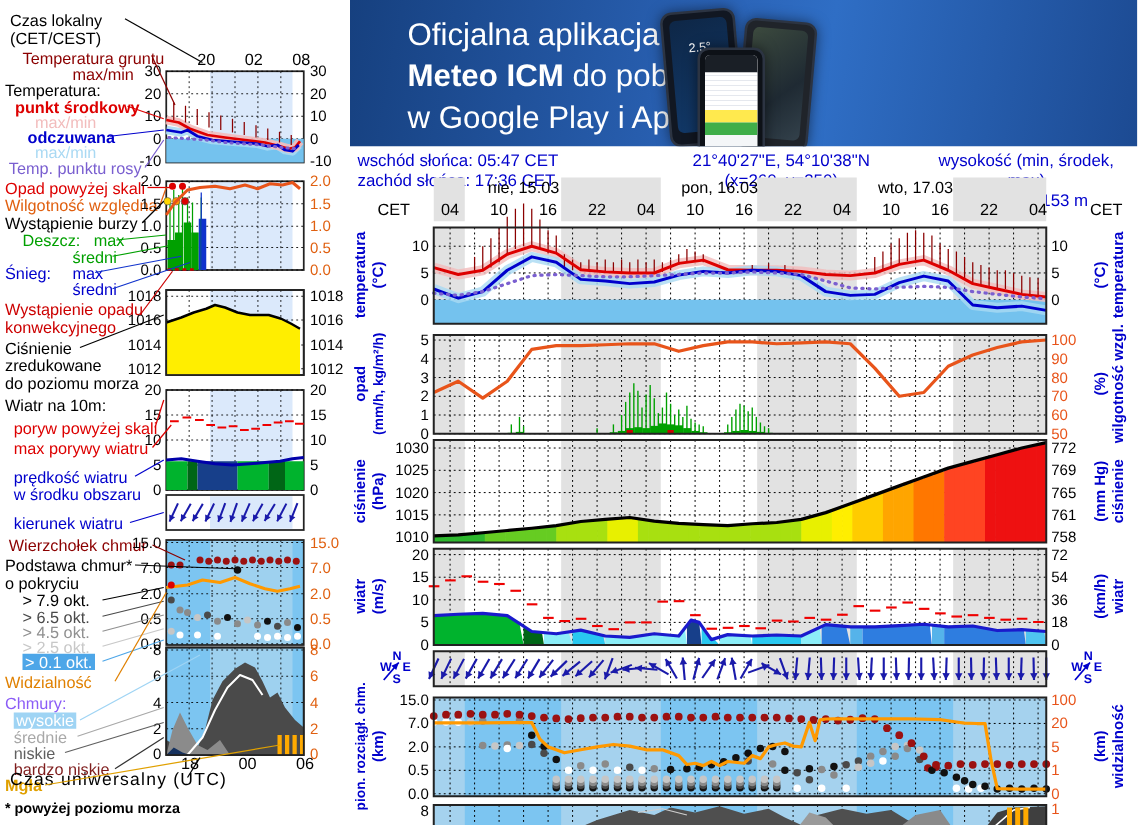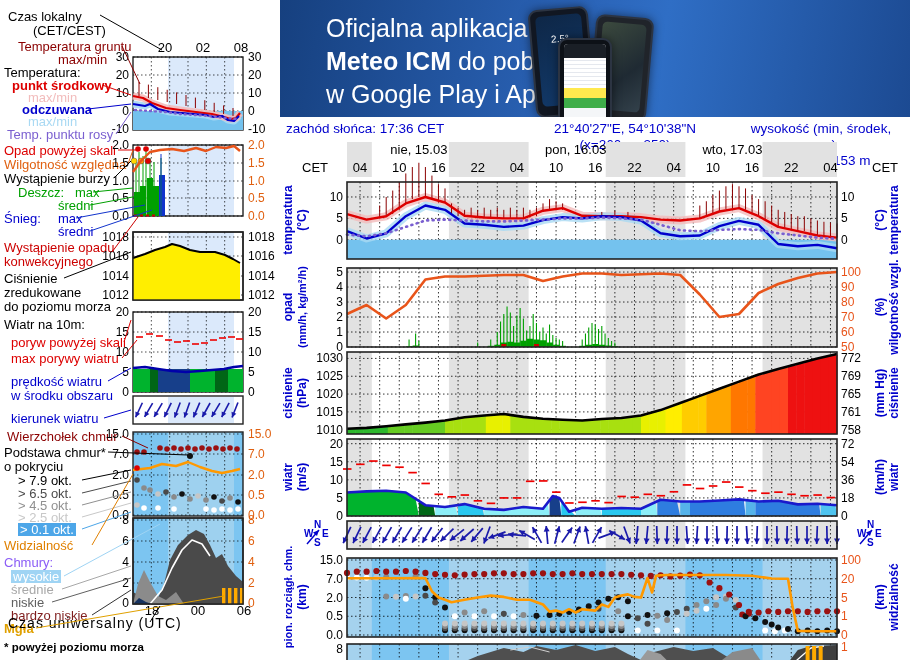--- a/index.html
+++ b/index.html
@@ -58,34 +58,35 @@
         <div class="scr">
           <div class="bar"></div>
           <div class="mg1"></div>
           <div class="mg2"></div>
           <div class="mg3"></div>
         </div>
       </div>
   </div>
 
   <div id="info-l" class="abs info">
+    <div>wschód słońca: 05:47 CET</div>
     <div>zachód słońca: 17:36 CET</div>
   </div>
   <div id="info-c" class="abs info">
     <div>21°40'27"E, 54°10'38"N</div>
     <div>(x=260,  y=350)</div>
   </div>
   <div id="info-r" class="abs info">
     <div>wysokość (min, środek, max)</div>
     <div>75 - 128 - 153 m</div>
   </div>
 
   <div id="legend">
       <div class="lgi" style="left: 8px; top: 10px; color: rgb(0, 0, 0);">Czas lokalny</div>
-      <div class="lgi" style="left: 8px; top: 24px; color: rgb(0, 0, 0); margin-left: 25px;">(CET/CEST)</div>
+      <div class="lgi" style="left: 8px; top: 24px; color: rgb(0, 0, 0);">(CET/CEST)</div>
       <div class="lgi" style="left: 18px; top: 40px; color: rgb(139, 0, 0);">Temperatura gruntu</div>
       <div class="lgi" style="left: 58px; top: 53px; color: rgb(139, 0, 0);">max/min</div>
       <div class="lgi" style="left: 4px; top: 66px; color: rgb(0, 0, 0);">Temperatura:</div>
       <div class="lgi" style="left: 12px; top: 79px; color: rgb(221, 0, 0); font-weight: bold;">punkt środkowy</div>
       <div class="lgi" style="left: 28px; top: 91px; color: rgb(242, 188, 188);">max/min</div>
       <div class="lgi" style="left: 22px; top: 103px; color: rgb(0, 0, 204); font-weight: bold;">odczuwana</div>
       <div class="lgi" style="left: 28px; top: 115px; color: rgb(169, 217, 243);">max/min</div>
       <div class="lgi" style="left: 7px; top: 128px; color: rgb(122, 95, 208);">Temp. punktu rosy</div>
       <div class="lgi" style="left: 4px; top: 144px; color: rgb(221, 0, 0);">Opad powyżej skali</div>
       <div class="lgi" style="left: 4px; top: 158px; color: rgb(224, 96, 16);">Wilgotność względna</div>

